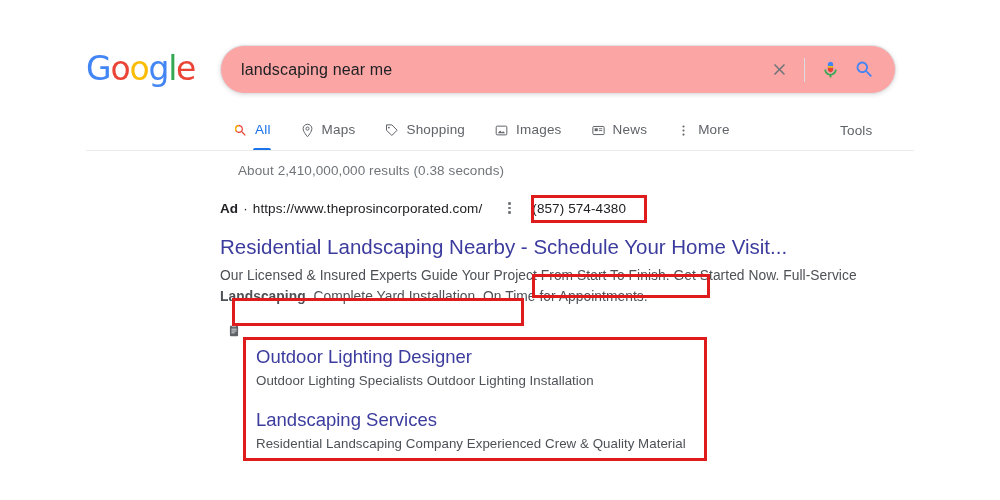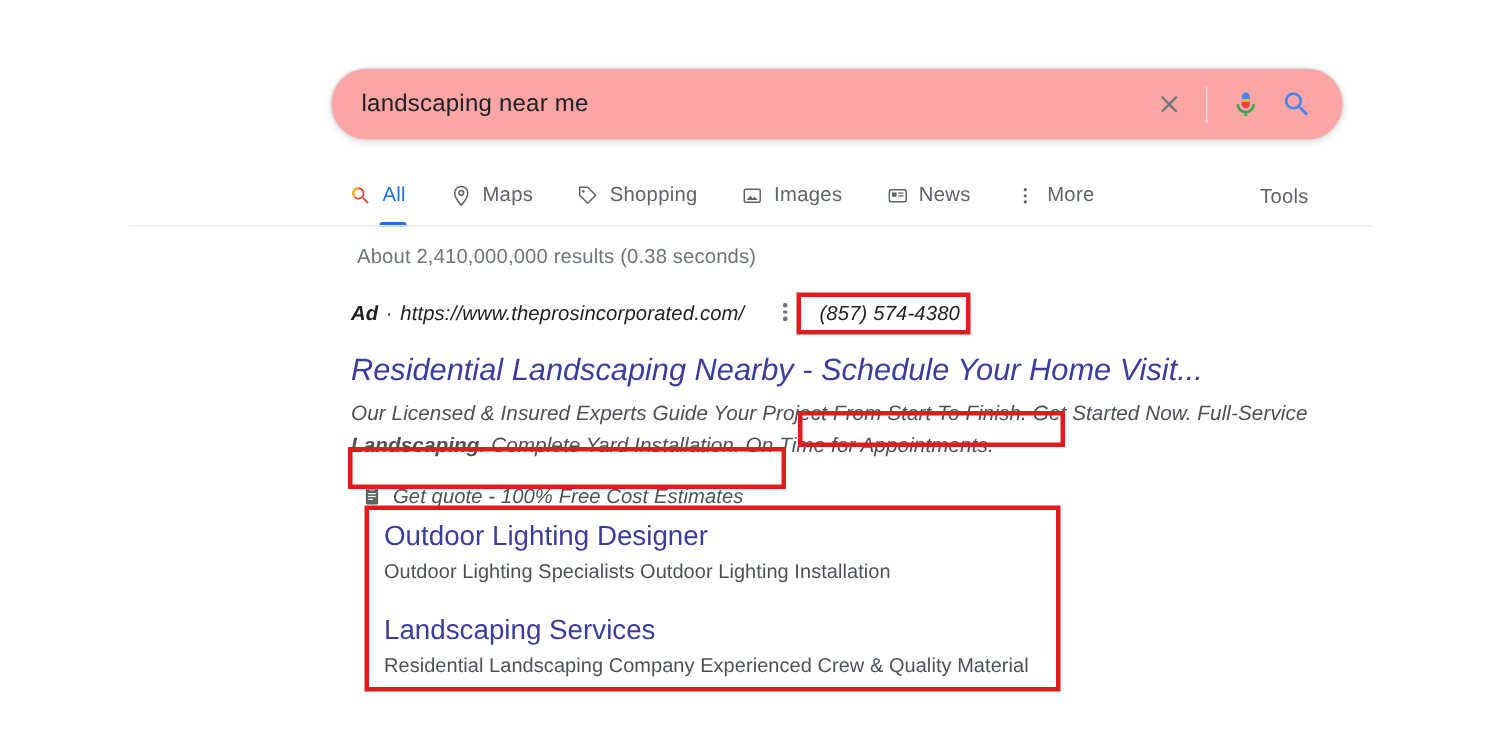--- a/index.html
+++ b/index.html
@@ -139,21 +139,21 @@
 
   
   .result-stats {
     position: absolute;
     left: 238px; top: 163px;
     font-size: 13.5px;
     color: #70757a;
     letter-spacing: .1px;
   }
 
-  .ad-block { position: absolute; left: 234px; top: 198px; width: 700px; font-style: italic; }
+  .ad-block { position: absolute; left: 220px; top: 198px; width: 700px; }
 
   .ad-url-line {
     display: flex;
     align-items: center;
     height: 20px;
     font-size: 13.5px;
     color: #202124;
     letter-spacing: .1px;
   }
   .ad-badge { font-weight: bold; color: #202124; }
@@ -249,20 +249,23 @@
   #annot-getquote { left: 232px; top: 298px;  width: 292px;  height: 28px; }
   #annot-sitelinks{ left: 243px; top: 337px;  width: 464px;  height: 124px; }
 </style>
 </head>
 <body>
 
 <div id="page">
 
   <div class="header-row">
 
+    <div class="google-logo">
+      <span class="gl-b">G</span><span class="gl-r">o</span><span class="gl-y">o</span><span class="gl-b">g</span><span class="gl-g">l</span><span class="gl-r">e</span>
+    </div>
 
     <div class="search-box">
       <div class="search-input-text">landscaping near me</div>
 
       <div class="sb-icon">
         <svg width="19" height="19" viewBox="0 0 24 24">
           <path d="M19 6.41 17.59 5 12 10.59 6.41 5 5 6.41 10.59 12 5 17.59 6.41 19 12 13.41 17.59 19 19 17.59 13.41 12z" fill="#70757a"></path>
         </svg>
       </div>
 
@@ -387,21 +390,20 @@
     <div class="callout-ext">
       <span class="callout-ico">
         <svg width="14" height="15" viewBox="0 0 24 24">
           <rect x="5" y="4" width="14" height="18" rx="1.8" fill="#5f6368"></rect>
           <rect x="9" y="2" width="6" height="3.4" rx="1" fill="#5f6368" stroke="#ffffff" stroke-width="1"></rect>
           <rect x="7.6" y="9" width="8.8" height="1.3" fill="#ffffff"></rect>
           <rect x="7.6" y="12.2" width="8.8" height="1.3" fill="#ffffff"></rect>
           <rect x="7.6" y="15.4" width="5.5" height="1.3" fill="#ffffff"></rect>
         </svg>
       </span>
-      <span>Get quote - 100% Free Cost Estimates</span>
     </div>
   </div>
 
   <div class="sitelinks">
 
     <div class="sitelink">
       <div class="sitelink-title">Outdoor Lighting Designer</div>
       <div class="sitelink-desc">Outdoor Lighting Specialists Outdoor Lighting Installation</div>
     </div>
 

